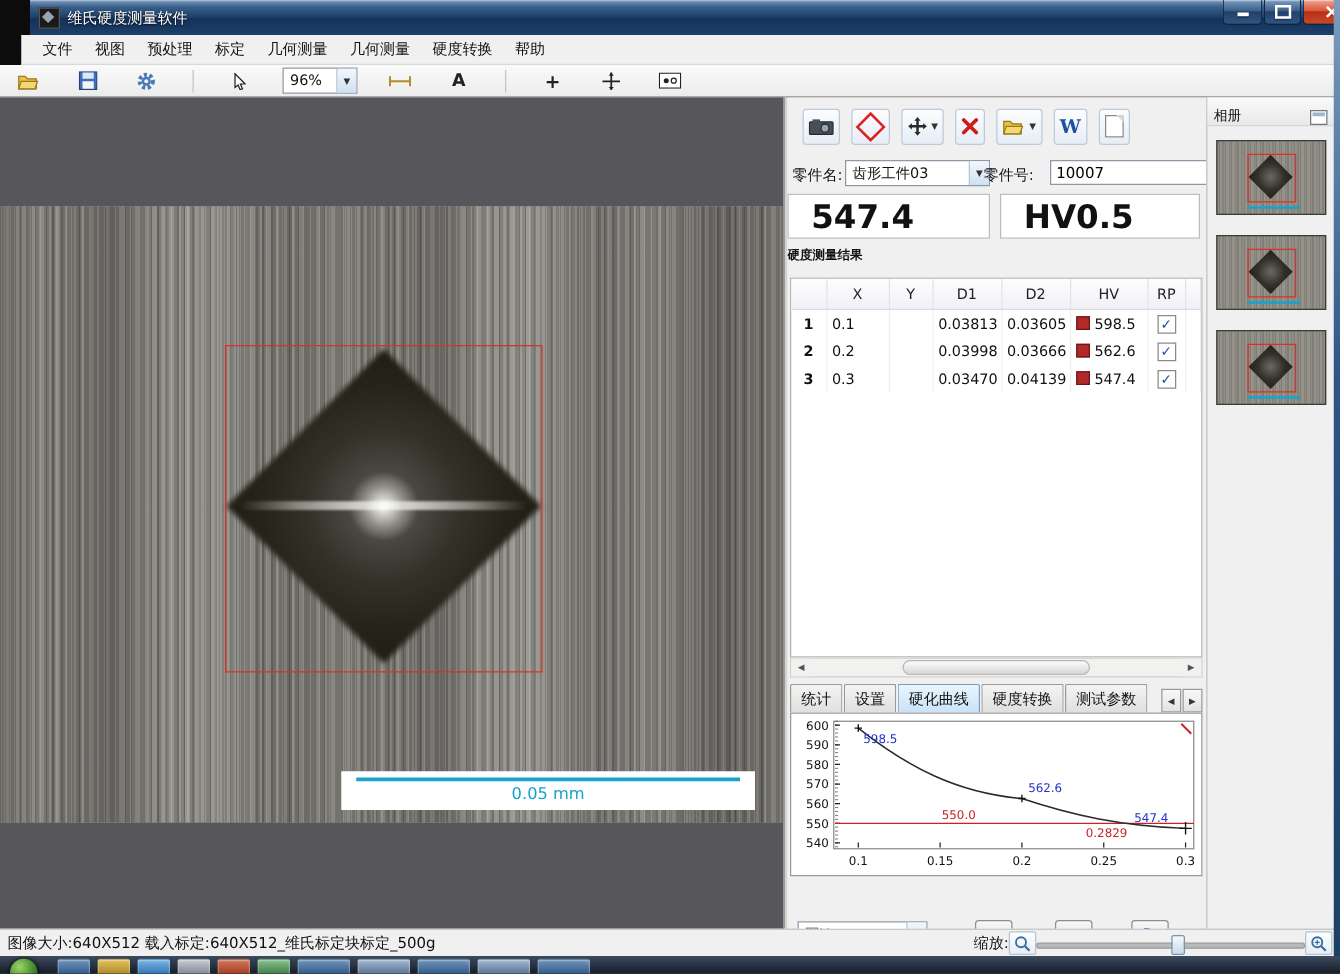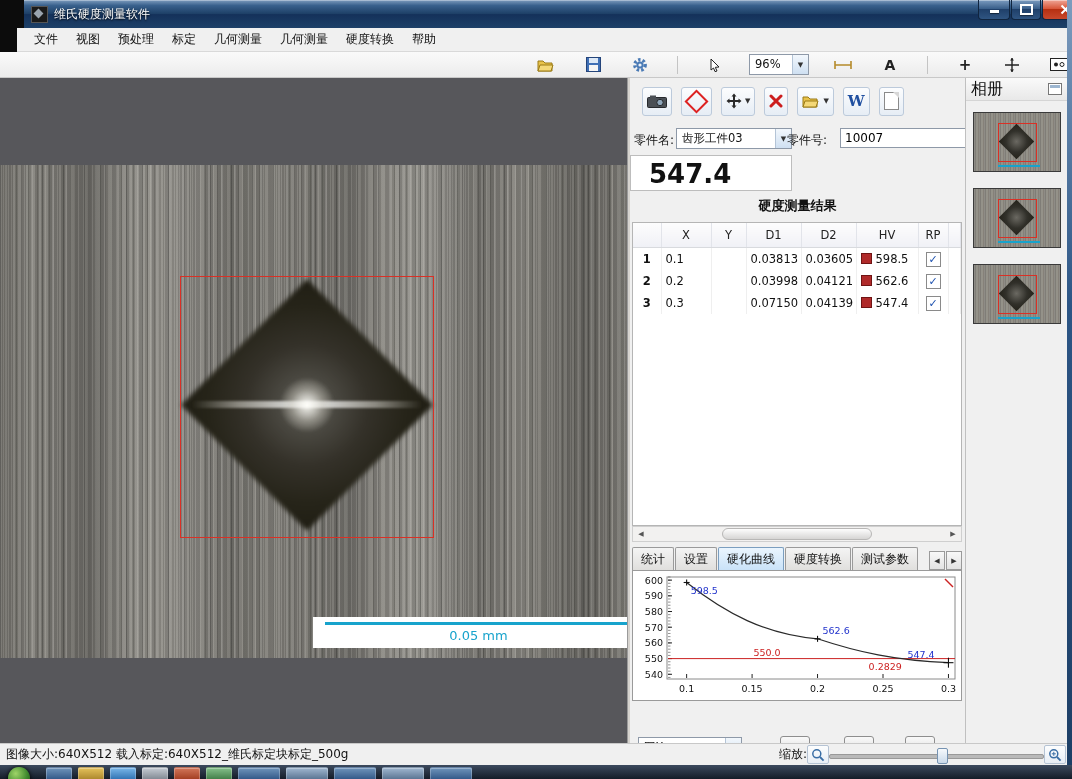--- a/index.html
+++ b/index.html
@@ -23,21 +23,21 @@
   .glyph-max{width:9px;height:7px;border:2px solid #fff;box-shadow:0 1px 1px rgba(0,0,0,.4);}
 
   
   .menubar{position:absolute;left:0;top:28px;width:100%;height:24px;background:#f0f0f0;
     border-bottom:1px solid #d9d9d9;display:flex;align-items:flex-start;padding-left:8px;box-sizing:border-box;margin-left:17px;}
   .menu-item{padding:3px 9px;color:#111;}
 
   
   .toolbar{position:absolute;left:0;top:52px;width:100%;height:26px;
     background:linear-gradient(180deg,#fafafa,#ececec);border-bottom:1px solid #c8c8c8;
-    display:flex;align-items:center;padding-left:10px;box-sizing:border-box;gap:21px;justify-content:flex-end;}
+    display:flex;align-items:center;padding-left:10px;box-sizing:border-box;gap:21px;}
   .tb-btn{width:24px;height:21px;display:flex;align-items:center;justify-content:center;border:1px solid transparent;border-radius:2px;}
   .tb-sep{width:1px;height:18px;background:#c4c4c4;margin:0 3px;}
   .combo{background:#fff;border:1px solid #8e99a8;height:19px;display:flex;align-items:stretch;}
   .combo .val{padding:2px 5px 0 5px;font-size:11.5px;flex:1;white-space:nowrap;}
   .combo .arr{width:15px;background:linear-gradient(#f2f7fc,#cfe0f2);border-left:1px solid #b4c4d6;
     font-size:7px;color:#333;display:flex;align-items:center;justify-content:center;}
   .zoom-combo{width:58px;}
   .tb-a{font-weight:bold;font-size:14px;color:#222;}
   .tb-plus{font-weight:bold;font-size:15px;color:#222;}
 
@@ -60,21 +60,21 @@
   .indent-diamond{position:absolute;left:218px;top:151px;width:178px;height:178px;transform:rotate(45deg);
     background:radial-gradient(circle,#74726b 0%,#4a4841 22%,#343129 48%,#262419 78%,#201e14 100%);
     filter:blur(2px);}
   .indent-glow{position:absolute;left:279px;top:212px;width:56px;height:56px;border-radius:50%;
     background:radial-gradient(circle, rgba(255,255,250,.95) 0%, rgba(210,208,198,.45) 40%, rgba(0,0,0,0) 70%);
     filter:blur(1px);}
   .indent-streak{position:absolute;left:192px;top:236px;width:230px;height:7px;
     background:linear-gradient(90deg, rgba(0,0,0,0), rgba(228,226,218,.5) 20%, rgba(255,255,255,.85) 50%, rgba(228,226,218,.5) 80%, rgba(0,0,0,0));
     filter:blur(1px);}
   .selection-box{position:absolute;left:180px;top:111px;width:252px;height:260px;border:1px solid #da3025;}
-  .scale-bar{position:absolute;left:273px;top:452px;width:331px;height:31px;background:#fff;margin-left:40px;}
+  .scale-bar{position:absolute;left:273px;top:452px;width:331px;height:31px;background:#fff;}
   .scale-line{position:absolute;left:12px;right:12px;top:5px;height:3px;background:#17a3cc;}
   .scale-text{position:absolute;left:0;right:0;top:11px;text-align:center;color:#17a3cc;font-size:13px;}
 
   
   .right-panel{position:absolute;left:630px;top:0;width:335px;height:665px;background:#f0f0f0;}
   .rp-toolbar{position:absolute;left:12px;top:8px;height:30px;display:flex;align-items:center;gap:9px;}
   .tool-btn{height:27px;border:1px solid #bccadb;border-radius:3px;background:linear-gradient(#fcfdfe,#e6edf5);
     display:flex;align-items:center;justify-content:center;padding:0 4px;}
   .tool-btn .drop{font-size:7px;color:#333;margin-left:3px;}
   .diamond-icon{width:13px;height:13px;border:2px solid #d22;transform:rotate(45deg);margin:2px;}
@@ -83,21 +83,21 @@
   .page-icon::after{content:"";position:absolute;right:-1px;top:-1px;border:3px solid #d7d7d7;border-left-color:transparent;border-bottom-color:transparent;}
 
   .rp-fields{position:absolute;left:0;top:50px;width:335px;height:22px;}
   .fld-label{position:absolute;top:4px;font-size:12px;}
   .part-name-combo{position:absolute;left:46px;top:0;width:114px;}
   .part-no-input{position:absolute;left:210px;top:0;width:118px;height:18px;border:1px solid #8e99a8;font-size:12px;padding:0 4px;font-family:inherit;}
 
   .value-box{position:absolute;top:77px;height:36px;background:#fff;border:1px solid #bdbdbd;
     font-size:26px;font-weight:bold;line-height:36px;padding-left:18px;box-sizing:border-box;}
   .hv-value{left:0;width:162px;} .hv-scale{left:170px;width:160px;}
-  .results-title{position:absolute;left:0;top:119px;width:335px;text-align:center;font-weight:bold;font-size:13px;}
+  .results-title{position:absolute;left:0;top:119px;width:335px;text-align:left;font-weight:bold;font-size:10px;}
 
   .table-wrap{position:absolute;left:2px;top:144px;width:330px;height:304px;background:#fff;border:1px solid #b5b5b5;box-sizing:border-box;overflow:hidden;}
   table.results{border-collapse:collapse;table-layout:fixed;width:328px;font-size:11.5px;}
   table.results th{background:linear-gradient(#fdfdfd,#f0f1f6);border-right:1px solid #e2e4ea;border-bottom:1px solid #d8dade;
     font-weight:normal;height:22px;color:#222;}
   table.results td{border-right:1px solid #efefef;height:22px;padding:0 4px;white-space:nowrap;overflow:hidden;}
   td.idx{text-align:center;font-weight:bold;}
   .hvflag{display:inline-block;width:9px;height:9px;background:#b02a2a;border:1px solid #701414;margin-right:4px;vertical-align:-1px;}
   .checkbox{display:inline-flex;width:13px;height:13px;background:#fff;border:1px solid #8a8a8a;
     align-items:center;justify-content:center;font-size:11px;color:#1b4fae;line-height:1;}
@@ -124,21 +124,21 @@
   .chart-controls{position:absolute;left:0;top:658px;width:335px;height:24px;}
   .chart-combo{position:absolute;left:8px;top:1px;width:102px;}
   .btn7{position:absolute;top:0;width:28px;height:21px;border:1px solid #8e8e8e;border-radius:3px;
     background:linear-gradient(#f9f9f9,#e9e9e9 45%,#dcdcdc 50%,#eaeaea);
     display:flex;align-items:center;justify-content:center;font-size:9px;color:#333;}
   .btn-prev{left:150px;} .btn-next{left:214px;}
   .btn-refresh{left:275px;color:#1e6fc4;font-size:14px;font-weight:bold;}
 
   
   .album{position:absolute;left:965px;top:0;width:102px;height:665px;background:#f0f0f0;border-left:1px solid #c0c0c0;box-sizing:border-box;}
-  .album-header{height:22px;display:flex;align-items:center;padding:0 5px;font-size:16px;background:linear-gradient(#fafafa,#e8e8e8);border-bottom:1px solid #d5d5d5;}
+  .album-header{height:22px;display:flex;align-items:flex-end;padding:0 5px;font-size:11px;background:linear-gradient(#fafafa,#e8e8e8);border-bottom:1px solid #d5d5d5;}
   .album-pin{margin-left:auto;width:12px;height:10px;border:1px solid #777;position:relative;background:#fff;}
   .album-pin::after{content:"";position:absolute;left:1px;top:1px;right:1px;height:3px;background:#9db6d0;}
   .thumb{position:absolute;left:7px;width:86px;height:58px;border:1px solid #3a3a3a;background:#8b8984;overflow:hidden;
     background-image:repeating-linear-gradient(90deg,#8e8c86 0 1px,#7f7d77 1px 2px,#949289 2px 4px,#868179 4px 5px);}
   .thumb.t1{top:34px;} .thumb.t2{top:110px;} .thumb.t3{top:186px;}
   .t-diamond{position:absolute;left:30px;top:16px;width:25px;height:25px;transform:rotate(45deg);
     background:radial-gradient(circle,#6b6962,#31302a 60%,#24221a);}
   .t-box{position:absolute;left:24px;top:10px;width:37px;height:37px;border:1px solid #da3025;}
   .t-line{position:absolute;left:24px;bottom:4px;width:42px;height:2px;background:#17a3cc;}
 
@@ -315,20 +315,21 @@
       <span class="fld-label" style="left:4px">零件名:</span>
       <div class="combo part-name-combo">
         <span class="val">齿形工件03</span>
         <span class="arr">▼</span>
       </div>
       <span class="fld-label" style="left:157px">零件号:</span>
       <input class="part-no-input" value="10007" style="">
     </div>
 
     <div class="value-box hv-value">547.4</div>
+    <div class="value-box hv-scale">HV0.5</div>
 
     <div class="results-title">硬度测量结果</div>
 
     <div class="table-wrap">
       <table class="results">
         <colgroup>
             <col style="width:28px">
             <col style="width:50px">
             <col style="width:35px">
             <col style="width:55px">
@@ -358,30 +359,30 @@
             <td>0.03605</td>
             <td><span class="hvflag"></span><span>598.5</span></td>
             <td class="rp"><span class="checkbox">✓</span></td>
             <td></td>
           </tr>
           <tr>
             <td class="idx">2</td>
             <td>0.2</td>
             <td></td>
             <td>0.03998</td>
-            <td>0.04121</td>
+            <td>0.03666</td>
             <td><span class="hvflag"></span><span>562.6</span></td>
             <td class="rp"><span class="checkbox">✓</span></td>
             <td></td>
           </tr>
           <tr>
             <td class="idx">3</td>
             <td>0.3</td>
             <td></td>
-            <td>0.07150</td>
+            <td>0.03470</td>
             <td>0.04139</td>
             <td><span class="hvflag"></span><span>547.4</span></td>
             <td class="rp"><span class="checkbox">✓</span></td>
             <td></td>
           </tr>
         </tbody>
       </table>
     </div>
 
     <div class="hscroll">

